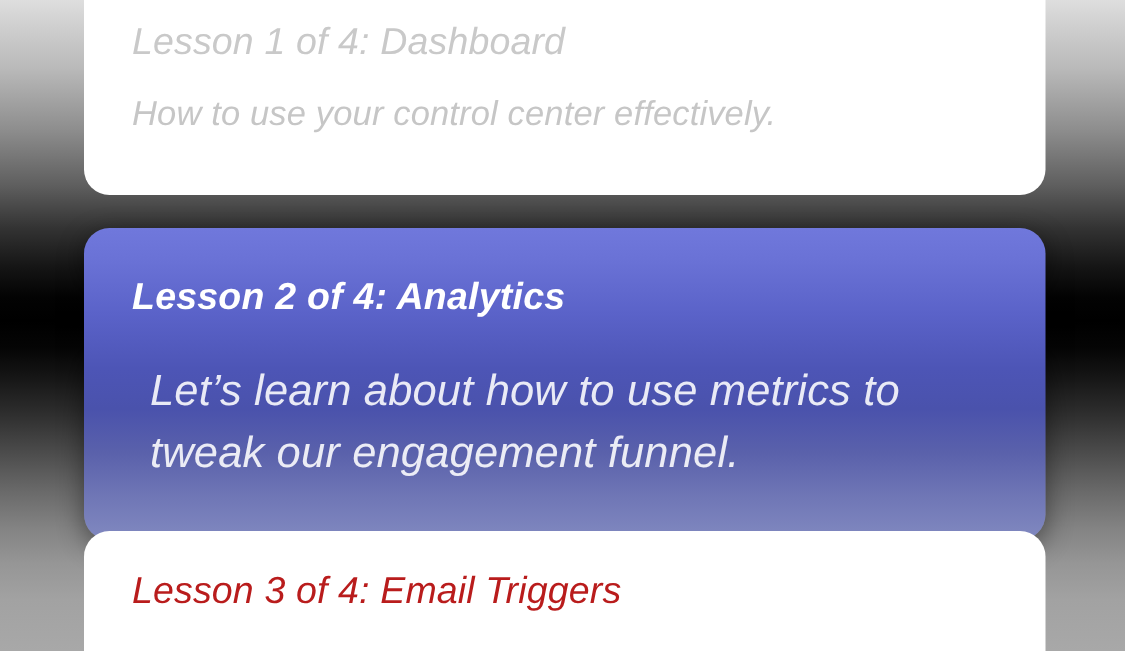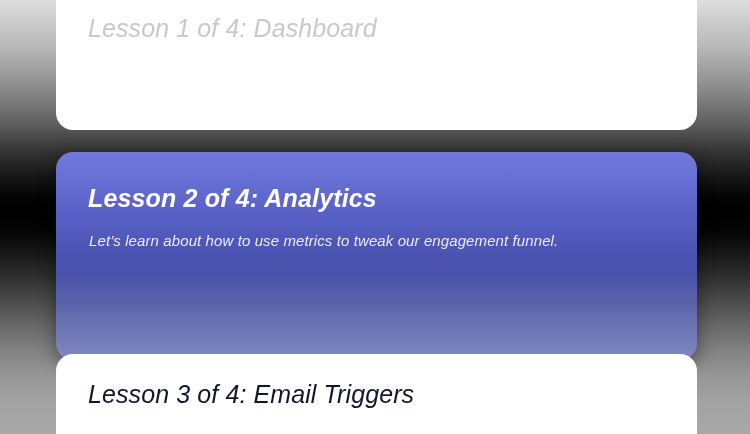--- a/index.html
+++ b/index.html
@@ -92,21 +92,21 @@
     margin: 0;
     padding-top: 17px;
   }
 
   
   #card-3 {
     top: 354px;
     height: 174px;
   }
   #card-3 .card-title {
-    color: #0f172a;
+    color: #b91c1c;
     margin: 0;
     padding-top: 26px;
   }
   #card-3 .card-body {
     color: #b6b6b6;
     margin: 0;
     padding-top: 17px;
   }
 
   
@@ -129,38 +129,39 @@
   #card-2 .card-title {
     margin: 0;
     padding-top: 32px;
     color: #ffffff;
     font-size: 25px;
     font-weight: 700;
     letter-spacing: 0.15px;
     line-height: 1.18;
   }
   #card-2 .card-body {
-    margin: 1px;
+    margin: 12px;
     padding-top: 15px;
     color: rgba(255,255,255,0.88);
-    font-size: 15px;
+    font-size: 29px;
     font-weight: 400;
     line-height: 1.43;
     letter-spacing: 0.1px;
     max-width: 520px;
   }
 </style>
 </head>
 <body>
 
 <div id="stage">
   <div class="cards">
 
     <div class="lesson-card inactive" id="card-1">
       <p class="card-title">Lesson 1 of 4: Dashboard</p>
+      <p class="card-body">How to use your control center effectively.</p>
     </div>
 
     <div class="lesson-card active" id="card-2">
       <p class="card-title">Lesson 2 of 4: Analytics</p>
       <p class="card-body">Let’s learn about how to use metrics to tweak our engagement funnel.</p>
     </div>
 
     <div class="lesson-card inactive" id="card-3">
       <p class="card-title">Lesson 3 of 4: Email Triggers</p>
       <p class="card-body"></p>

